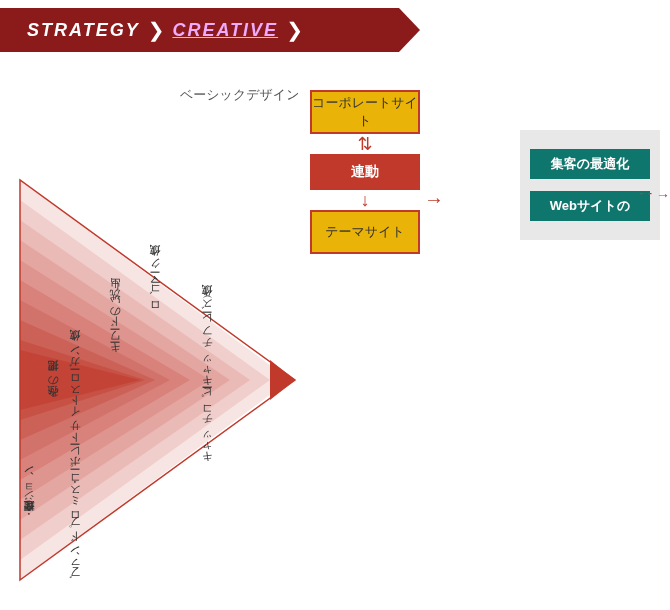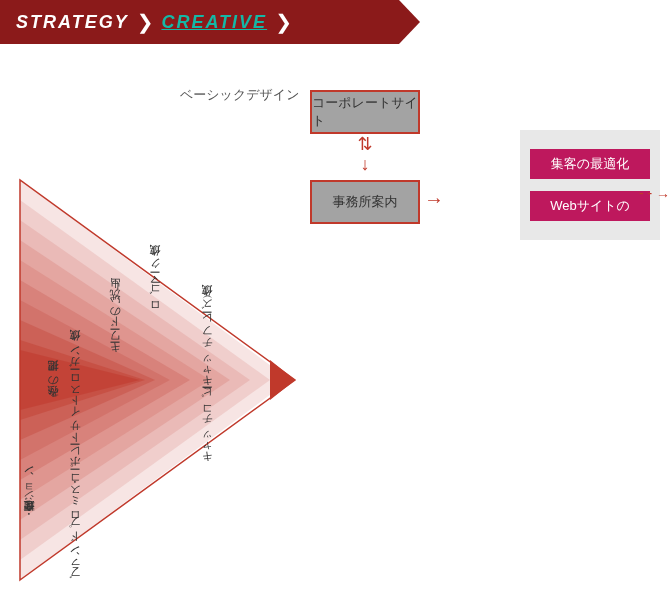--- a/index.html
+++ b/index.html
@@ -13,39 +13,40 @@
     }
 
     
     .header-banner {
       display: flex;
       align-items: center;
       background: #8B1A1A;
       width: 420px;
       height: 44px;
       position: absolute;
-      top: 0;
+      top: 8px;
       left: 0;
       clip-path: polygon(0 0, 95% 0, 100% 50%, 95% 100%, 0 100%);
+      padding-left: 11px;
     }
     .header-strategy {
       color: #fff;
       font-size: 18px;
       font-weight: bold;
       letter-spacing: 2px;
       padding-left: 16px;
       font-style: italic;
     }
     .header-arrow {
       color: #fff;
       font-size: 20px;
       padding: 0 8px;
     }
     .header-creative {
-      color: #14b8a6;
+      color: #f0abfc;
       font-size: 18px;
       font-weight: bold;
       letter-spacing: 2px;
       text-decoration: underline;
       font-style: italic;
     }
 
     
     .sub-header {
       position: absolute;
@@ -91,21 +92,22 @@
     }
     .box {
       width: 110px;
       height: 44px;
       border: 2px solid #c0392b;
       display: flex;
       align-items: center;
       justify-content: center;
       font-size: 13px;
       color: #333;
-      background: #a3a3a3;
+      background: #eab308;
+      text-align: center;
     }
     .box-renkei {
       width: 110px;
       height: 36px;
       background: #c0392b;
       display: flex;
       align-items: center;
       justify-content: center;
       font-size: 14px;
       color: #fff;
@@ -129,27 +131,27 @@
       width: 140px;
       height: 110px;
       background: #e8e8e8;
       display: flex;
       flex-direction: column;
       align-items: center;
       justify-content: center;
       gap: 4px;
     }
     .right-box-inner {
-      background: #be185d;
+      background: #0f766e;
       width: 120px;
       padding: 6px 8px;
       text-align: center;
       color: #fff;
       font-size: 13px;
-      font-weight: normal;
+      font-weight: bold;
     }
 
     
     .vt1 { top: 380px; left: 22px; }
     .vt2 { top: 290px; left: 46px; }
     .vt3 { top: 260px; left: 68px; }
     .vt4 { top: 195px; left: 108px; }
     .vt5 { top: 175px; left: 148px; }
     .vt6 { top: 215px; left: 200px; }
   </style>
@@ -197,28 +199,31 @@
   <span class="vert-text vt6">キャッチコピー（キャッチフレーズ）作成</span>
 
   <div style="position:absolute; left:310px; top:0; display:flex; flex-direction:column; align-items:center; gap:0;">
 
     <div class="box">
       <span>コーポレートサイト</span>
     </div>
 
     <div class="dbl-arrow">⇅</div>
 
+    <div class="box-renkei">
+      <span>連動</span>
+    </div>
 
     <div class="dbl-arrow">↓</div>
 
-    <div style="height:6px;"></div>
-
     <div class="box">
-      <span>事務所案内</span>
-    </div>
+      <span>テーマサイト</span>
+    </div>
+    <div style="height:6px;"></div>
+
     <div style="height:6px;"></div>
 
     <div style="height:6px;"></div>
 
     <div style="height:6px;"></div>
 
   </div>
 
   <div style="position:absolute; left:424px; top:96px; color:#c0392b; font-size:20px;">→</div>
 

